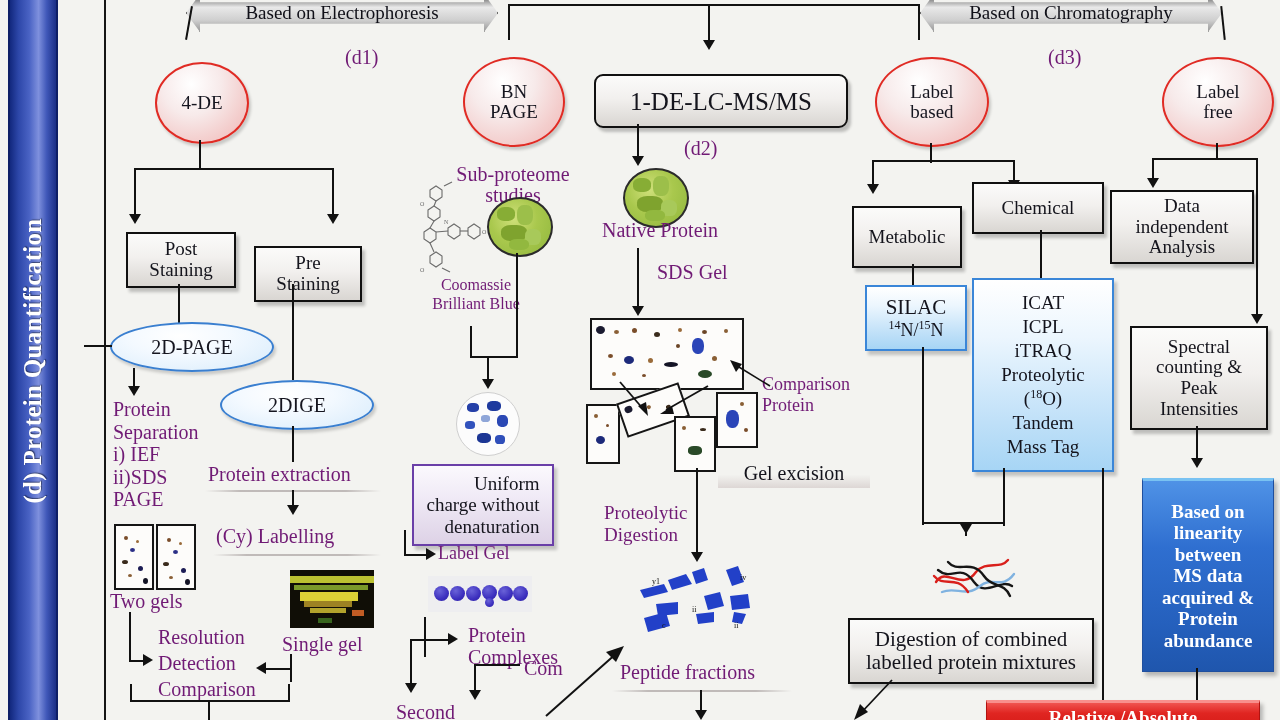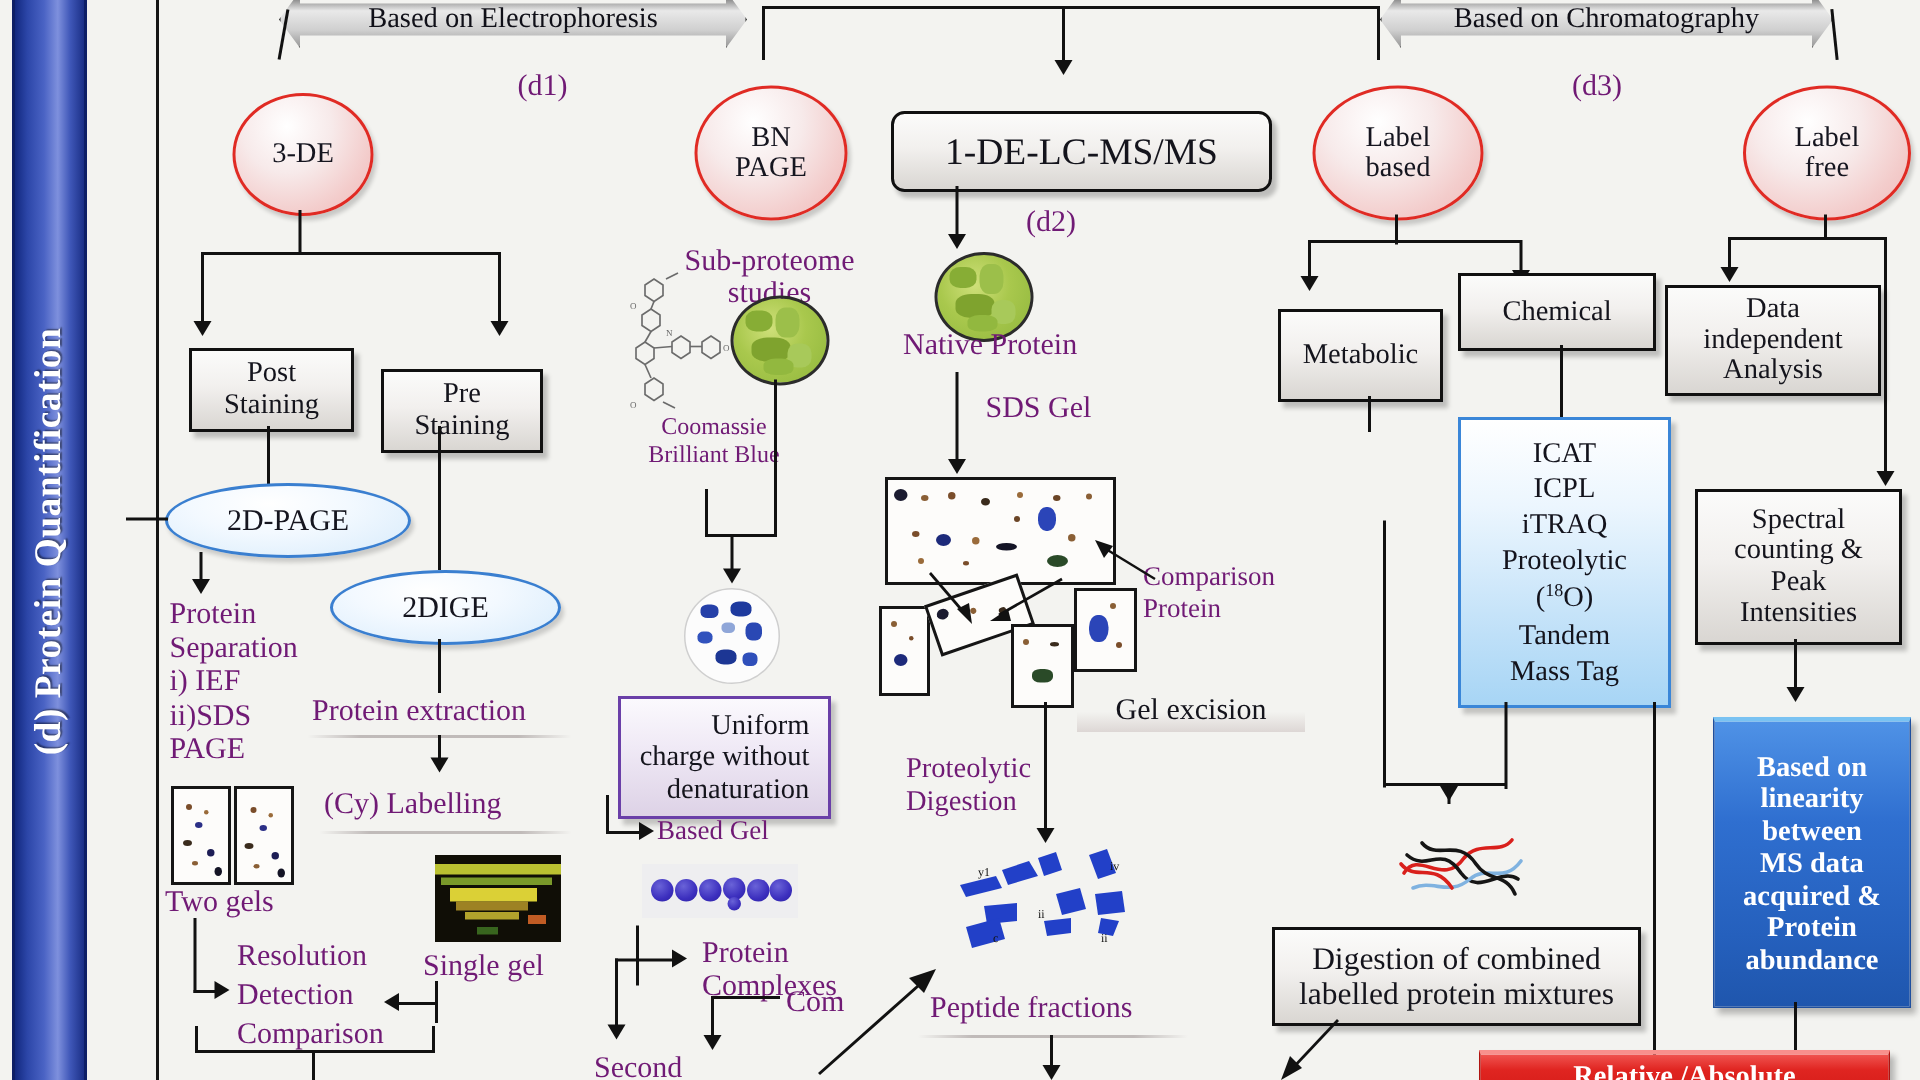--- a/index.html
+++ b/index.html
@@ -122,21 +122,21 @@
   <div class="ln h" style="left:508px;top:4px;width:412px;"></div>
   <div class="ln v" style="left:508px;top:4px;height:36px;"></div>
   <div class="ln v" style="left:918px;top:4px;height:36px;"></div>
   <div class="ln v" style="left:708px;top:4px;height:38px;"></div>
   <div class="arrow-d" style="left:703px;top:40px;"></div>
 
   <div class="ln v" style="left:188px;top:6px;height:34px;transform:rotate(10deg);"></div>
   <div class="ln v" style="left:1222px;top:6px;height:34px;transform:rotate(-6deg);"></div>
 
   <div class="ellipse-red" style="left:155px;top:62px;width:90px;height:78px;">
-    <span>3-DE</span>
+    <span>4-DE</span>
   </div>
 
   <div class="ln v" style="left:199px;top:140px;height:30px;"></div>
   <div class="ln h" style="left:134px;top:168px;width:200px;"></div>
   <div class="ln v" style="left:134px;top:168px;height:48px;"></div>
   <div class="ln v" style="left:332px;top:168px;height:48px;"></div>
   <div class="arrow-d" style="left:129px;top:214px;"></div>
   <div class="arrow-d" style="left:327px;top:214px;"></div>
 
   <div class="box-grey" style="left:126px;top:232px;width:106px;height:52px;white-space:pre-line;">
@@ -290,21 +290,21 @@
   <div class="box-purple" style="left:412px;top:464px;width:138px;height:78px;white-space:pre-line;">
     <span>Uniform
 charge without
 denaturation</span>
   </div>
 
   <div class="ln v" style="left:404px;top:530px;height:26px;"></div>
   <div class="ln h" style="left:404px;top:554px;width:24px;"></div>
   <div class="arrow-r" style="left:426px;top:548px;"></div>
 
-  <div class="txt" style="left:438px;top:544px;font-size:18px;">Based Gel</div>
+  <div class="txt" style="left:438px;top:544px;font-size:18px;">Label Gel</div>
   <div class="nativegel" style="left:428px;top:576px;width:104px;height:36px;">
     <div class="band" style="left:6px;top:10px;"></div>
     <div class="band" style="left:22px;top:10px;"></div>
     <div class="band" style="left:38px;top:10px;"></div>
     <div class="band" style="left:54px;top:9px;"></div>
     <div class="band" style="left:70px;top:10px;"></div>
     <div class="band" style="left:85px;top:10px;"></div>
     <div class="band" style="left:57px;top:22px;width:9px;height:9px;"></div>
   </div>
 
@@ -449,20 +449,24 @@
   <div class="box-grey" style="left:852px;top:206px;width:106px;height:58px;">
     <span>Metabolic</span>
   </div>
   <div class="box-grey" style="left:972px;top:182px;width:128px;height:48px;">
     <span>Chemical</span>
   </div>
 
   <div class="ln v" style="left:912px;top:264px;height:24px;"></div>
   <div class="ln v" style="left:1040px;top:230px;height:50px;"></div>
 
+  <div class="box-blue" style="left:865px;top:285px;width:98px;height:62px;flex-direction:column;">
+    <span style="font-size:21px;">SILAC</span>
+    <span style="font-size:18px;"><sup style="font-size:12px;">14</sup>N/<sup style="font-size:12px;">15</sup>N</span>
+  </div>
 
   <div class="box-blue" style="left:972px;top:278px;width:138px;height:190px;white-space:pre-line;flex-direction:column;line-height:1.26;">
     <span>ICAT</span>
     <span>ICPL</span>
     <span>iTRAQ</span>
     <span>Proteolytic</span>
     <span>(<sup style="font-size:12px;">18</sup>O)</span>
     <span>Tandem</span>
     <span>Mass Tag</span>
   </div>

